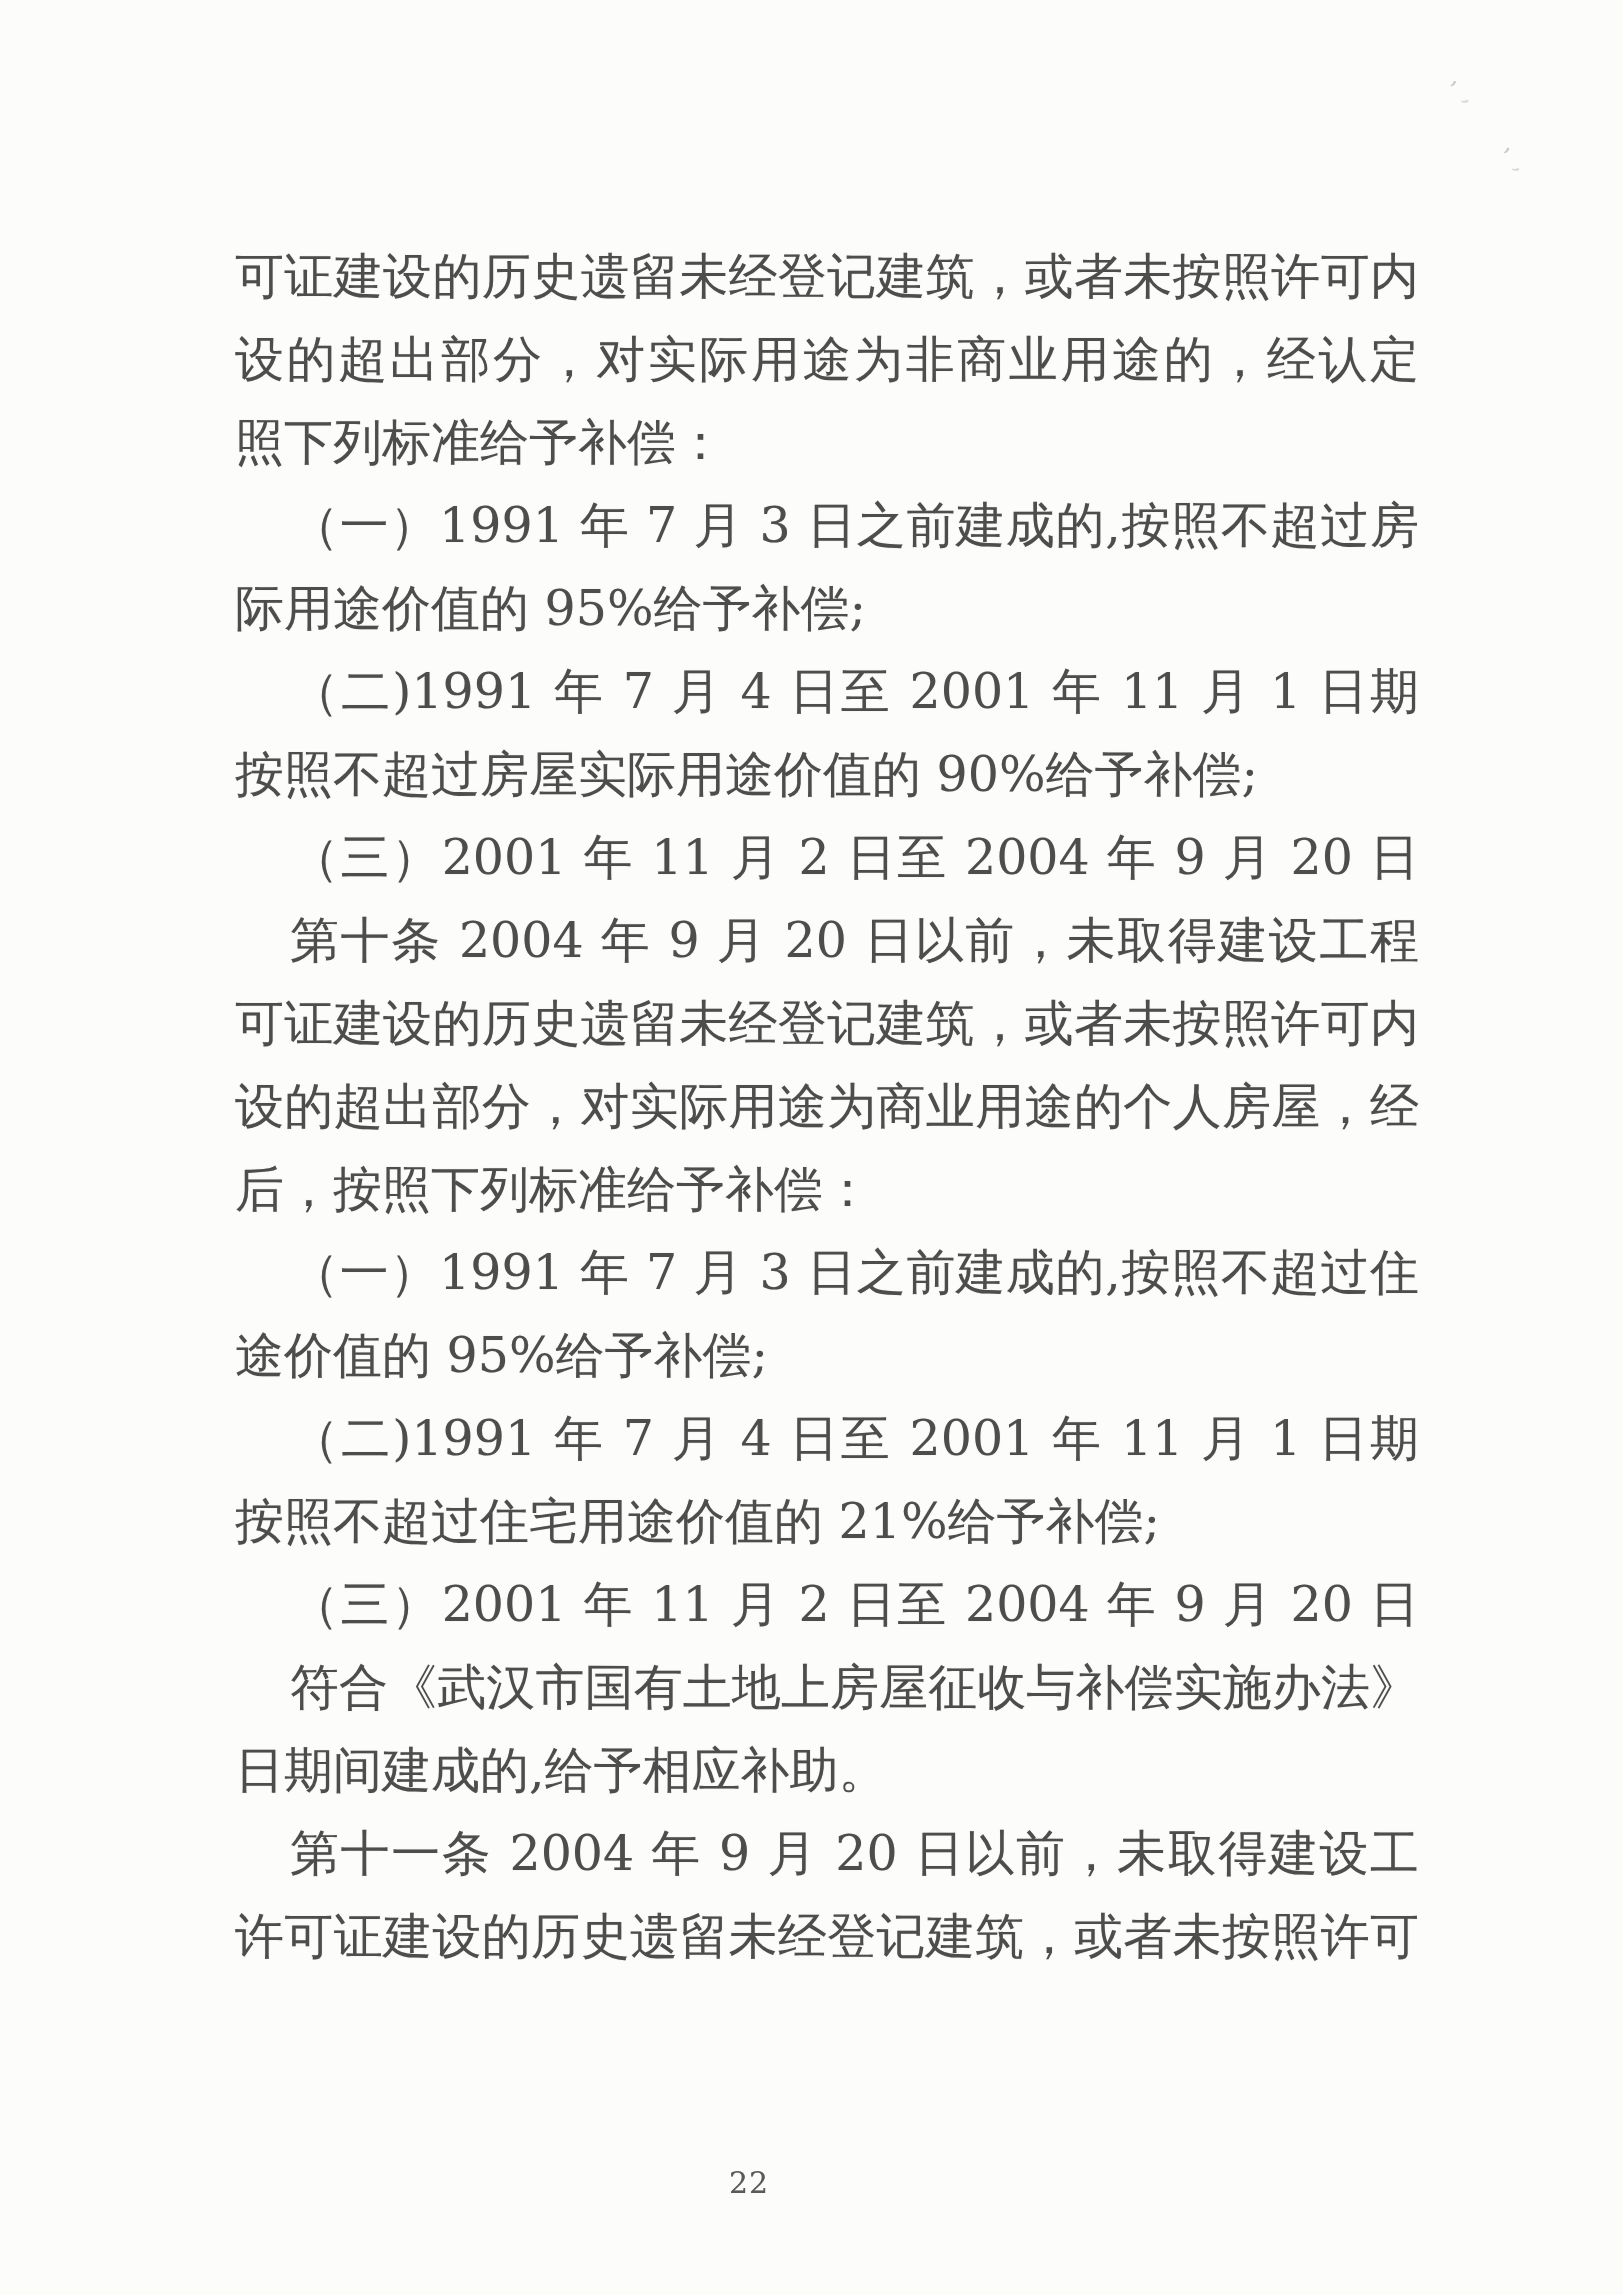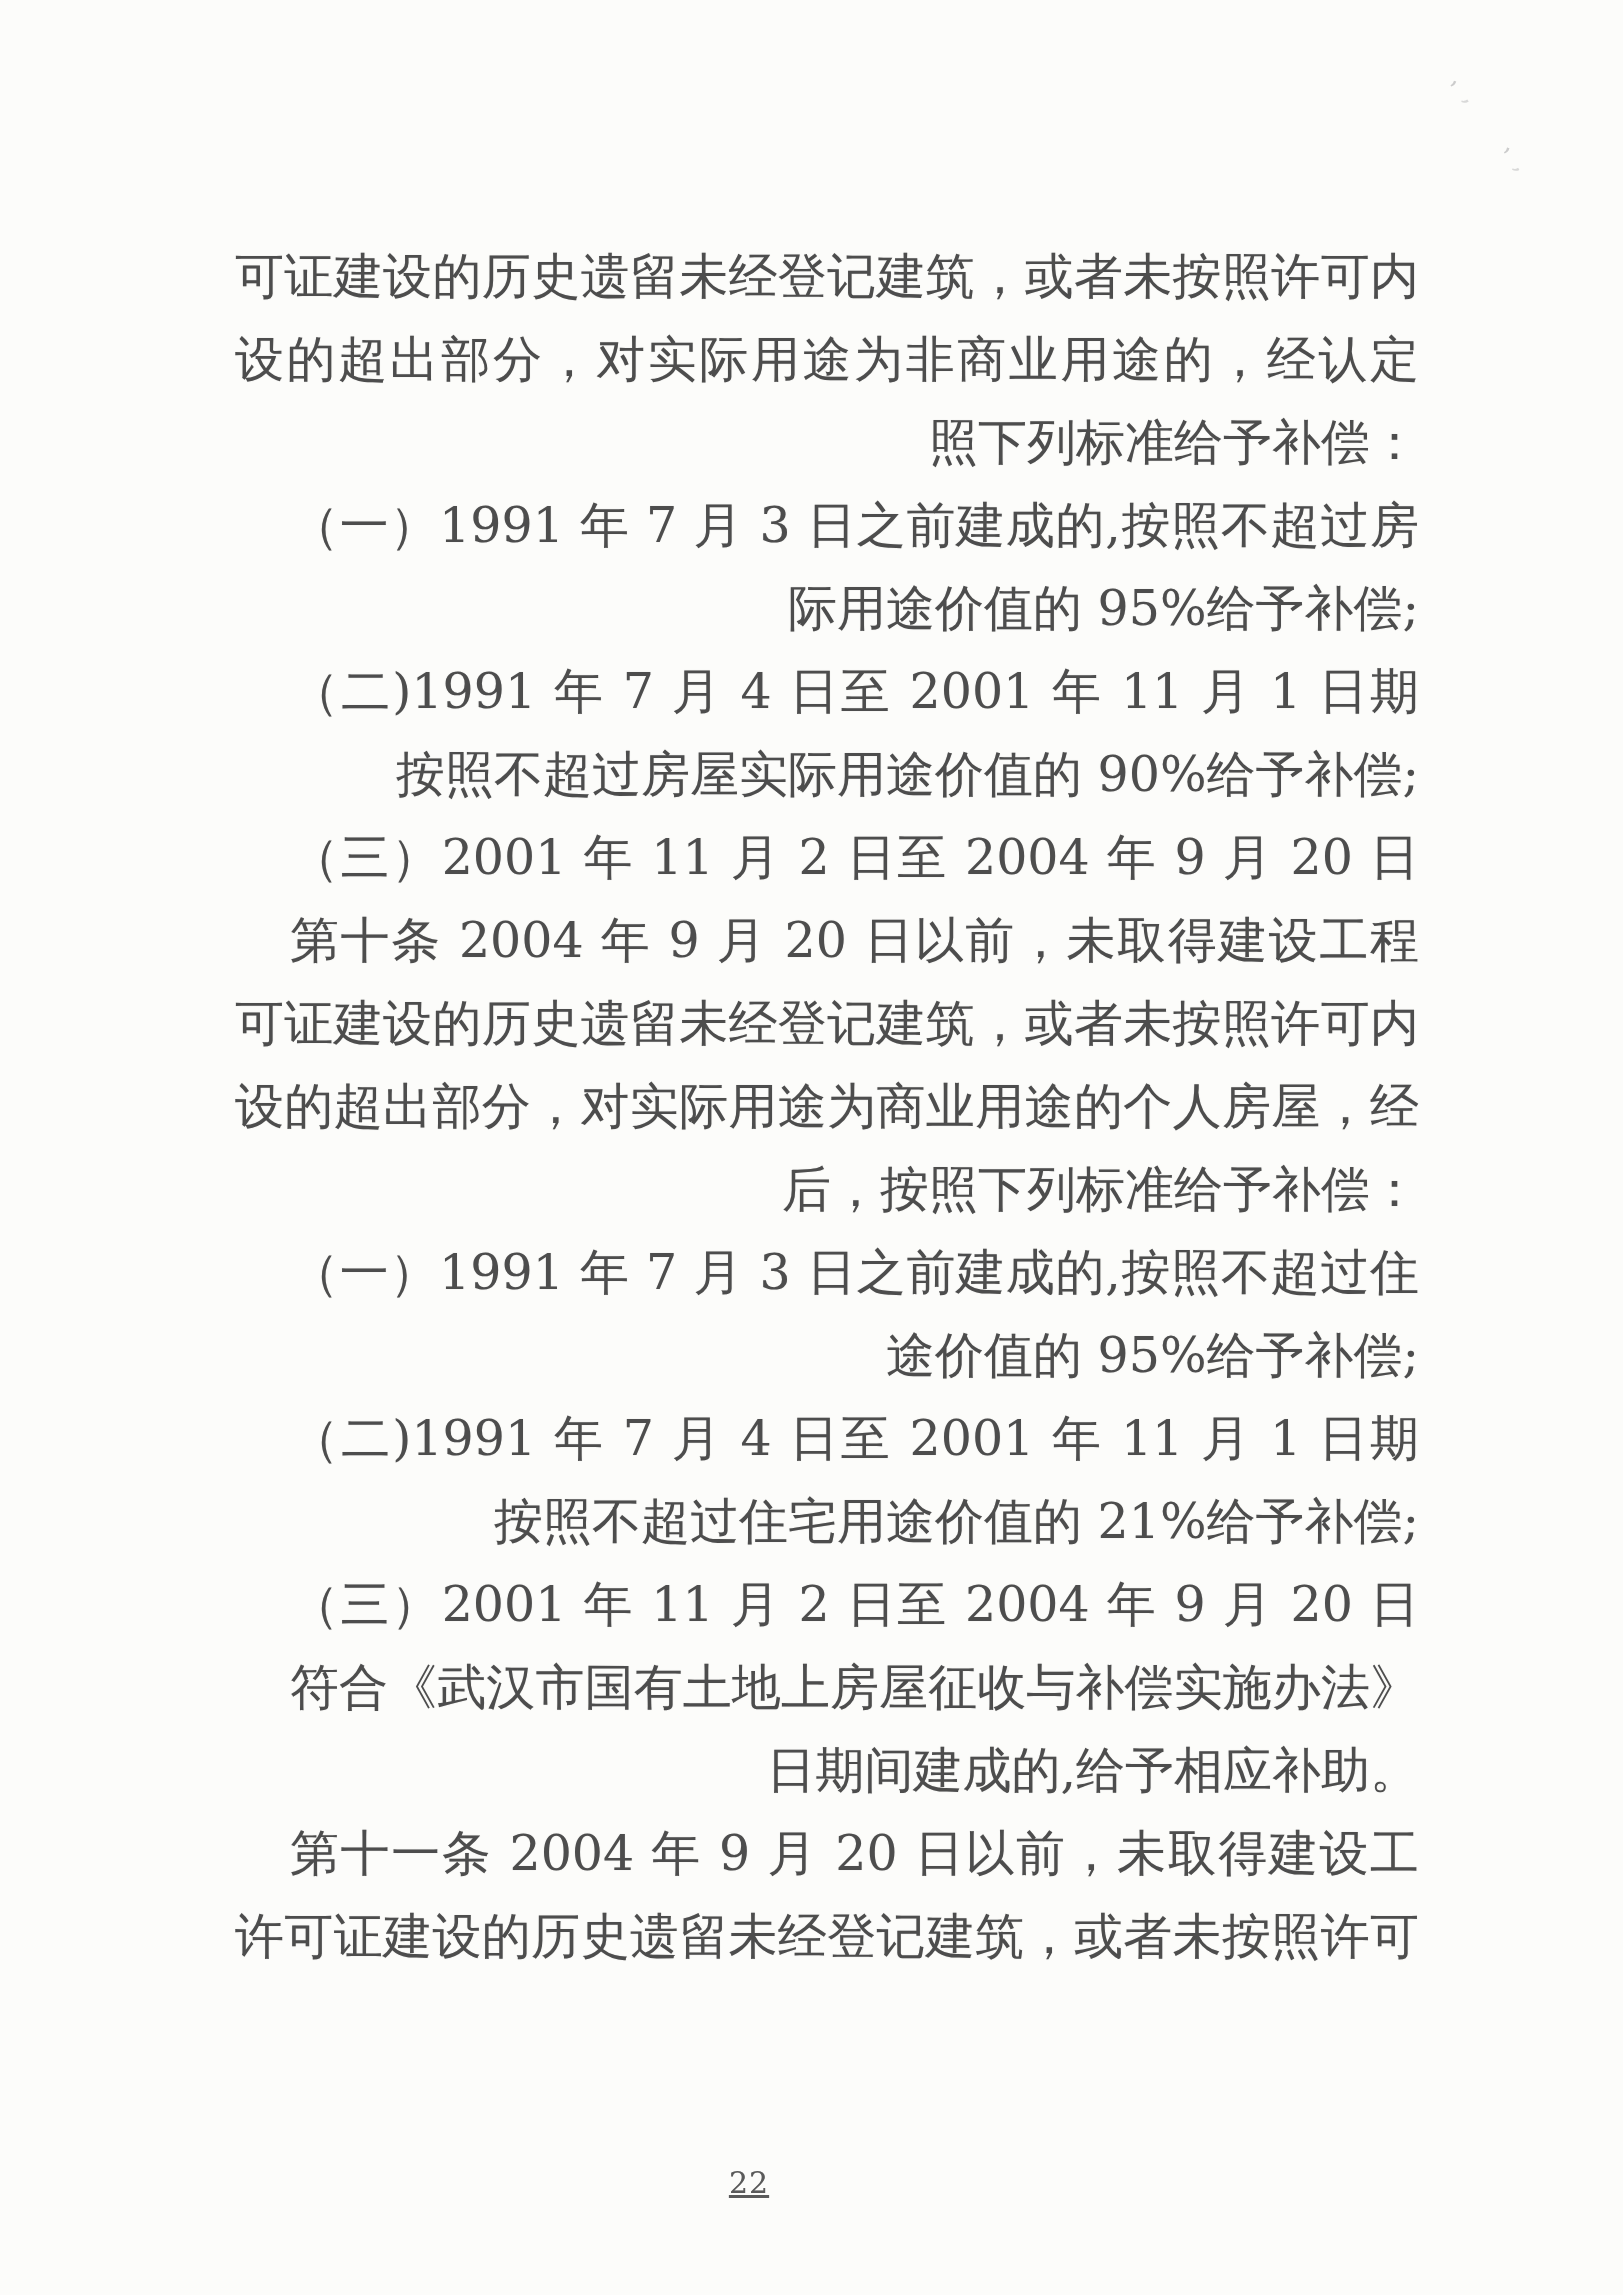--- a/index.html
+++ b/index.html
@@ -26,21 +26,21 @@
     top: 235px;
     width: 1184px;
     color: #4d4d4d;
     font-size: 49px;
     line-height: 83px;
     text-shadow: 0 0 1px rgba(90,90,90,0.28);
   }
   .line {
     height: 83px;
     white-space: nowrap;
-    text-align: right;
+    text-align: left;
   }
   .line.fill {
     white-space: normal;
     text-align: justify;
     text-align-last: justify;
     text-justify: inter-character;
     overflow: hidden;
   }
   .line.indent {
     text-indent: 55px;
@@ -49,21 +49,20 @@
   .page-number {
     position: absolute;
     left: 0;
     top: 2165px;
     width: 1498px;
     text-align: center;
     font-size: 30px;
     color: #5a5a5a;
     letter-spacing: 1px;
     text-shadow: 0 0 0.5px rgba(90,90,90,0.4);
-    text-decoration: underline;
   }
   
   .mark {
     position: absolute;
     font-size: 25.5px;
     color: #c4c4c4;
     opacity: 0.85;
     line-height: 1;
     user-select: none;
   }

